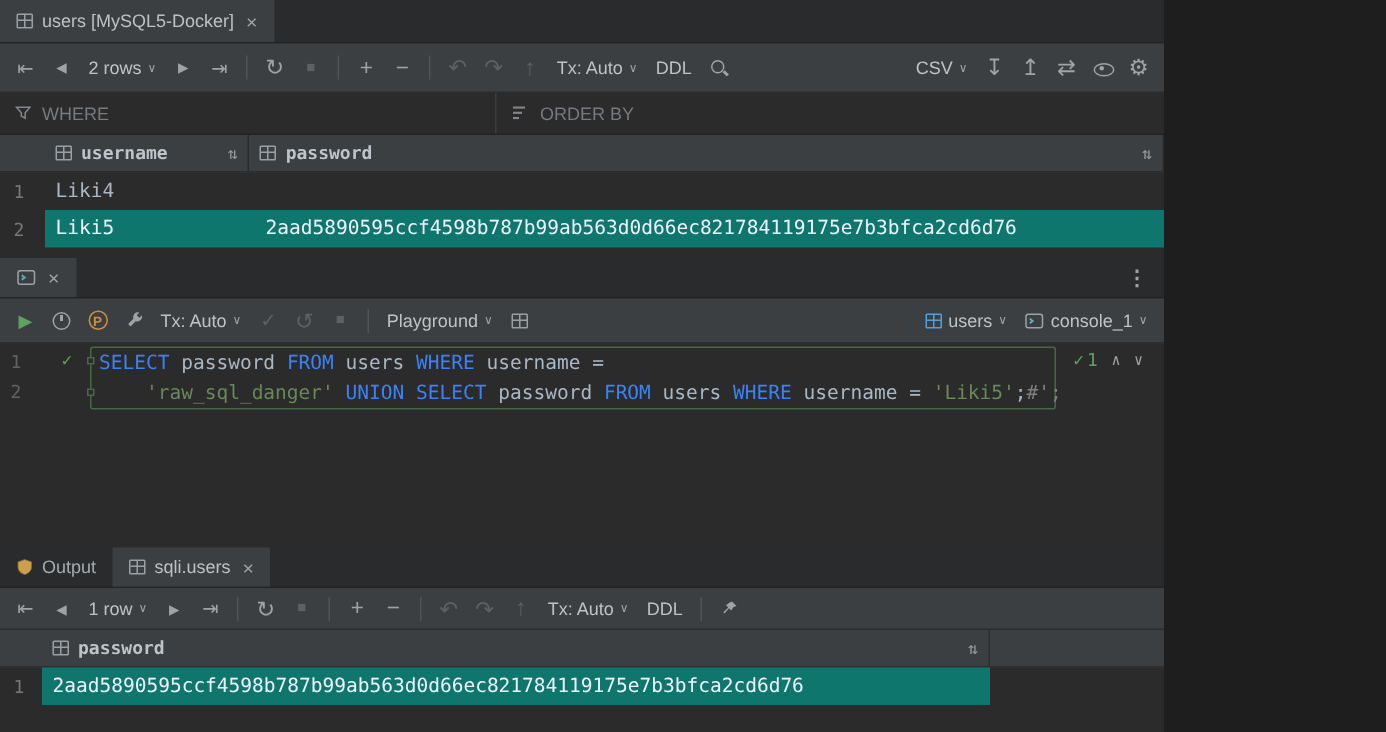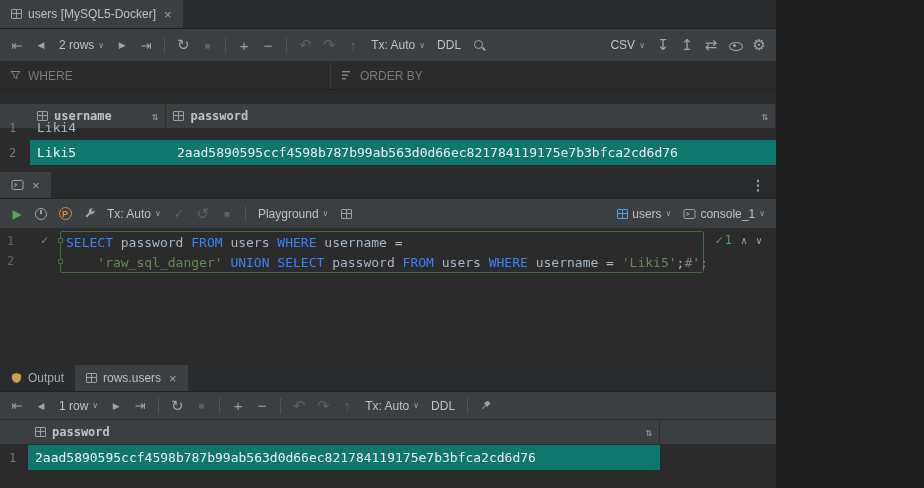--- a/index.html
+++ b/index.html
@@ -143,21 +143,21 @@
           <g fill="#81878c">
             <rect x="1" y="1" width="8" height="1.4"></rect>
             <rect x="1" y="4.5" width="6" height="1.4"></rect>
             <rect x="1" y="8" width="4" height="1.4"></rect>
           </g>
         </svg>
       <span>ORDER BY</span>
     </div>
   </div>
 
-  <div class="abs ghead" style="top:104px;height:25px">
+  <div class="abs ghead" style="top:90px;height:25px">
     <div class="gut" style="width:30px"></div>
     <div class="hcol" style="width:140px">
       <span class="tblic"></span>
       <span>username</span>
       <span class="sort">⇅</span>
     </div>
     <div class="hcol" style="width:627px">
       <span class="tblic"></span>
       <span>password</span>
       <span class="sort">⇅</span>
@@ -283,21 +283,21 @@
 
   <div class="abs tabbar" style="top:365px;height:27px">
     <div class="tab plain">
       <svg width="11" height="12" viewBox="0 0 11 12">
           <path d="M5.5 1 10 2.6V6c0 2.6-2 4.3-4.5 5C3 10.3 1 8.6 1 6V2.6z" fill="#caa04c" stroke="#8a6d33" stroke-width=".5"></path>
         </svg>
       <span>Output</span>
     </div>
     <div class="tab">
       <span class="tblic"></span>
-      <span>rows.users</span>
+      <span>sqli.users</span>
       <span class="close">×</span>
     </div>
   </div>
 
   <div class="abs toolbar" style="top:392px;height:28px">
     <span class="ic">⇤</span>
     <span class="ic sm">◀</span>
     <span class="txtbtn">
       <span>1 row</span>
       <span class="chev">∨</span>

